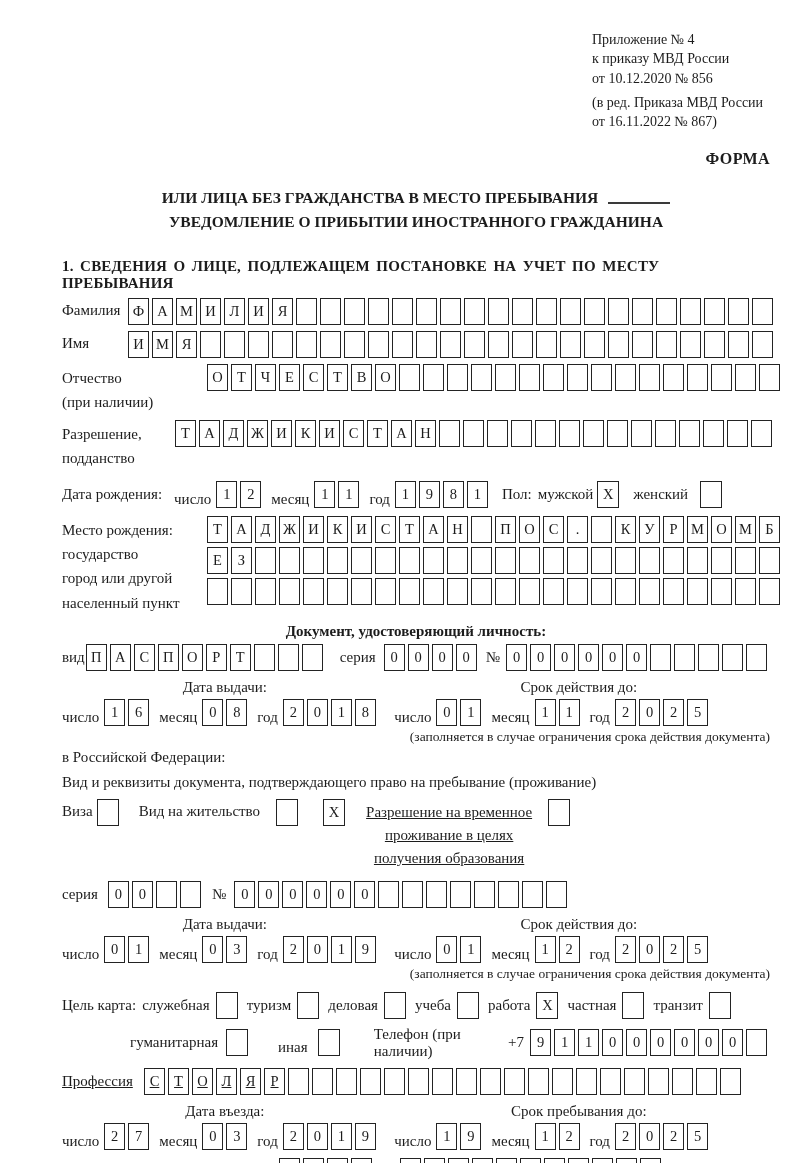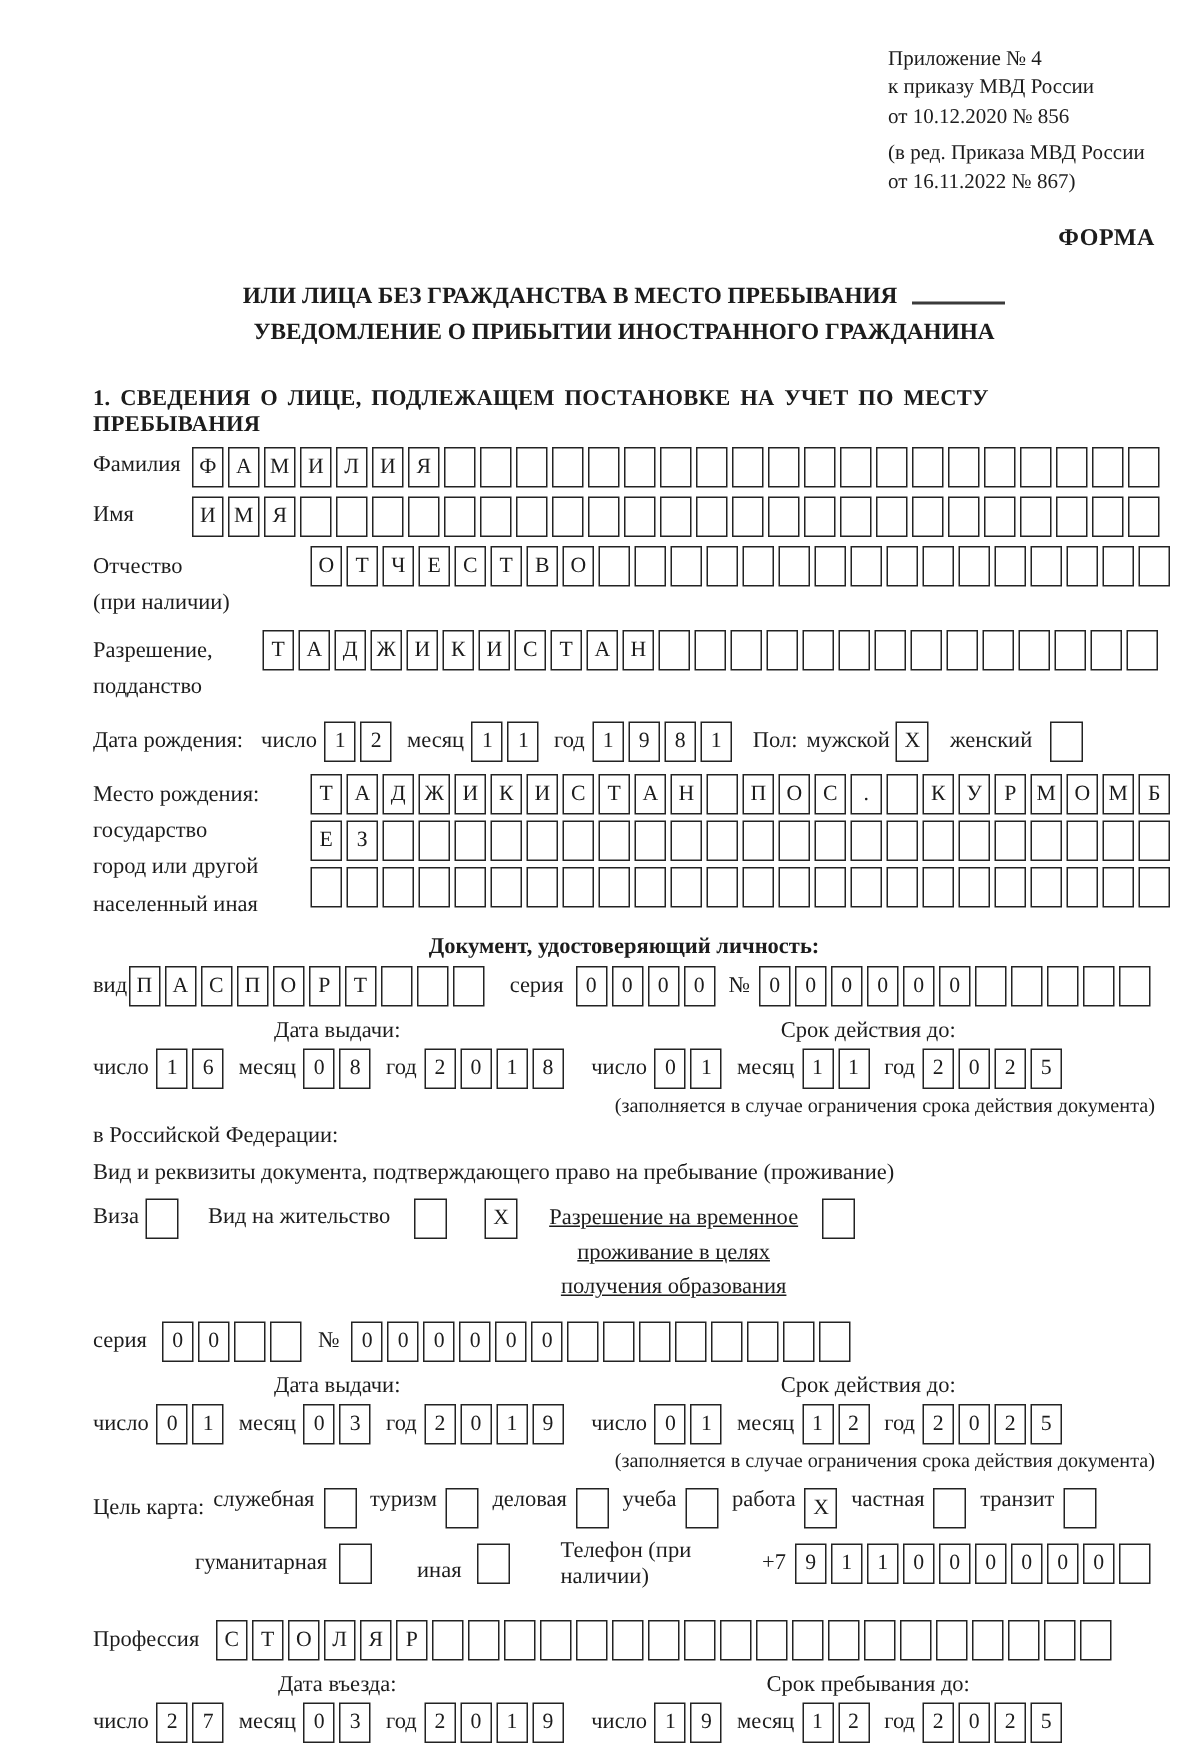--- a/index.html
+++ b/index.html
@@ -41,42 +41,42 @@
   .w145 { width: 145px; }
   .multiline { line-height: 1.62; padding-top: 2px; }
   .boxcol > .boxes { margin-top: 0; }
   .boxcol > .boxes + .boxes { margin-top: 4px; }
 
   
   .dates-head { display: flex; margin-top: 8px; }
   .dates-head .dh-left  { width: 46%; text-align: center; }
   .dates-head .dh-right { width: 54%; text-align: center; }
   .dgrow { display: flex; align-items: center; margin-top: 3px; }
-  .dgroup { display: flex; align-items: center; }
+  .dgroup { display: flex; align-items: flex-end; }
   .dgroup .dlab { margin-right: 5px; }
   .dgroup .boxes { margin-right: 7px; }
   .dg-right { margin-left: auto; margin-right: 52px; }
   .note { text-align: right; font-size: 13.5px; margin-top: 3px; }
 
   
   .doc-head { text-align: center; font-weight: bold; margin-top: 8px; }
   .inline-gap { margin: 0 8px 0 14px; padding-top: 4px; }
 
   
   .opts { display: flex; align-items: flex-start; margin-top: 8px; }
   .opt { display: flex; align-items: flex-start; }
   .opt .olabel { padding-top: 4px; }
   .opt .olabel.centered { text-align: center; line-height: 1.55; padding-top: 2px; }
   .opt .cbox { margin-left: 9px; flex: 0 0 22px; }
   .w185 { width: 188px; }
   .w178 { width: 180px; text-decoration: underline; }
 
   
   .purpose { display: flex; align-items: center; margin-top: 10px; }
-  .purpose .p-item { display: flex; align-items: flex-start; }
+  .purpose .p-item { display: flex; align-items: center; }
   .purpose .p-item .cbox { margin-left: 6px; }
   .purpose .p-item + .p-item { margin-left: 9px; }
   .purpose2 { display: flex; align-items: center; margin-top: 7px; padding-left: 68px; }
   .phone-label { margin-left: 34px; }
   .phone-prefix { margin-left: 30px; margin-right: 6px; }
 </style>
 </head>
 <body>
 
 <div class="page">
@@ -257,21 +257,21 @@
     <span class="cbox" style="margin-left:4px;">X</span>
     <span style="margin-left:14px;">женский</span>
     <span class="cbox" style="margin-left:12px;"></span>
   </div>
 
   <div class="row" style="margin-top:8px;">
     <span class="lbl w145 multiline">
       <span>Место рождения:</span><br>
       <span>государство</span><br>
       <span>город или другой</span><br>
-      <span>населенный иная</span>
+      <span>населенный пункт</span>
     </span>
     <span class="boxcol" style="display:flex;flex-direction:column;">
       <span class="boxes">
           <span class="box">Т</span>
           <span class="box">А</span>
           <span class="box">Д</span>
           <span class="box">Ж</span>
           <span class="box">И</span>
           <span class="box">К</span>
           <span class="box">И</span>
@@ -577,21 +577,21 @@
         <span class="box">0</span>
         <span class="box">0</span>
         <span class="box">0</span>
         <span class="box">0</span>
         <span class="box">0</span>
         <span class="box">0</span>
         <span class="box"></span>
       </span>
   </div>
 
-  <div class="row center" style="margin-top:20px;">
+  <div class="row center" style="margin-top:8px;text-decoration:underline;">
     <span class="w112" style="width:82px;">Профессия</span>
     <span class="boxes">
         <span class="box">С</span>
         <span class="box">Т</span>
         <span class="box">О</span>
         <span class="box">Л</span>
         <span class="box">Я</span>
         <span class="box">Р</span>
         <span class="box"></span>
         <span class="box"></span>

